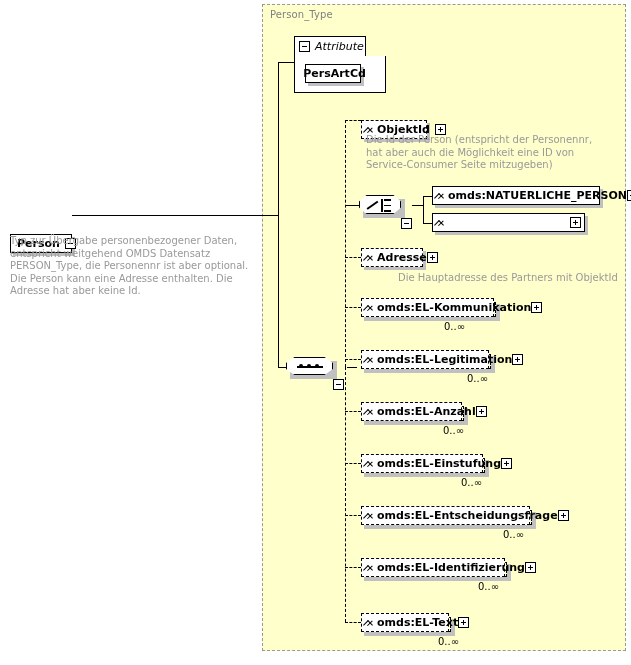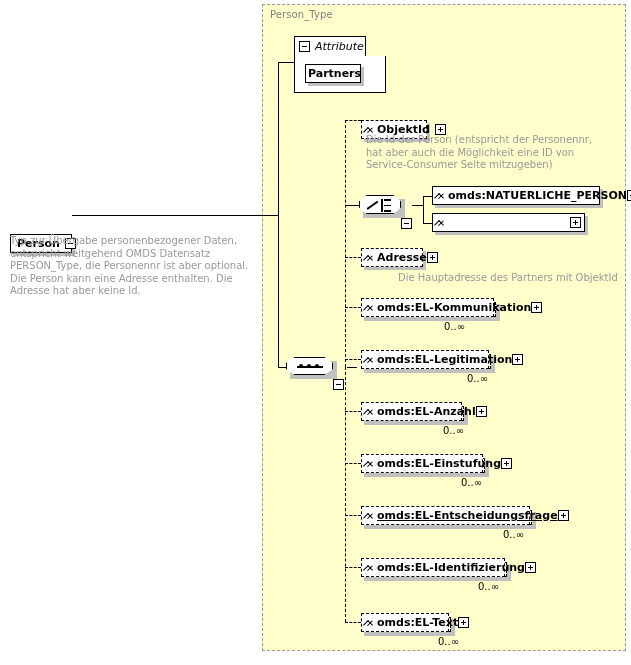--- a/index.html
+++ b/index.html
@@ -111,21 +111,21 @@
 <div class="abs" style="left:294px;top:36px;width:92px;height:57px;">
   <div class="abs" style="left:0;top:0;width:72px;height:21px;border:1px solid #000;
        background:#fff;box-sizing:border-box;display:flex;align-items:center;">
     <span class="ctl" style="margin-left:4px;"></span>
     <span style="font-size:11px;font-style:italic;color:#000;margin-left:5px;">Attribute</span>
   </div>
   <div class="abs" style="left:0;top:20px;width:92px;height:37px;border:1px solid #000;
        border-top:none;background:#fff;box-sizing:border-box;"></div>
   <div class="abs shadow" style="left:14px;top:31px;width:56px;height:19px;"></div>
   <div class="abs node solid" style="left:11px;top:28px;width:56px;justify-content:center;">
-    <span class="lbl">Partners</span>
+    <span class="lbl">PersArtCd</span>
   </div>
 </div>
 
 <div class="abs" style="left:286px;top:357px;width:62px;height:22px;">
   <div class="abs shadow" style="left:4px;top:4px;width:47px;height:18px;"></div>
   <div class="abs oct" style="left:0;top:0;width:47px;height:18px;">
     <div class="abs" style="left:10px;top:8px;width:26px;height:1.5px;background:#000;"></div>
     <div class="abs" style="left:12px;top:6px;width:4px;height:4px;border-radius:50%;background:#000;"></div>
     <div class="abs" style="left:20px;top:6px;width:4px;height:4px;border-radius:50%;background:#000;"></div>
     <div class="abs" style="left:28px;top:6px;width:4px;height:4px;border-radius:50%;background:#000;"></div>
@@ -241,21 +241,21 @@
     <span class="lbl">omds:EL-Einstufung</span>
     <span class="ctl plus" style="margin-left:auto;"></span>
   </div>
 </div>
 <div class="abs card" style="left:461px;top:477px;">0..∞</div>
 
 <div class="abs hline-dash" style="left:345px;top:515px;width:16px;"></div>
 <div class="abs" style="left:361px;top:506px;">
   <div class="abs shadow" style="left:3px;top:6px;width:172px;height:17px;"></div>
   <div class="abs stack" style="left:2px;top:4px;width:169px;height:15px;"></div>
-  <div class="node dashed" style="position:relative;width:169px;text-decoration:underline;">
+  <div class="node dashed" style="position:relative;width:169px;">
     <span class="refarrow"></span>
     <span class="lbl">omds:EL-Entscheidungsfrage</span>
     <span class="ctl plus" style="margin-left:auto;"></span>
   </div>
 </div>
 <div class="abs card" style="left:503px;top:529px;">0..∞</div>
 
 <div class="abs hline-dash" style="left:345px;top:567px;width:16px;"></div>
 <div class="abs" style="left:361px;top:558px;">
   <div class="abs shadow" style="left:3px;top:6px;width:147px;height:17px;"></div>

